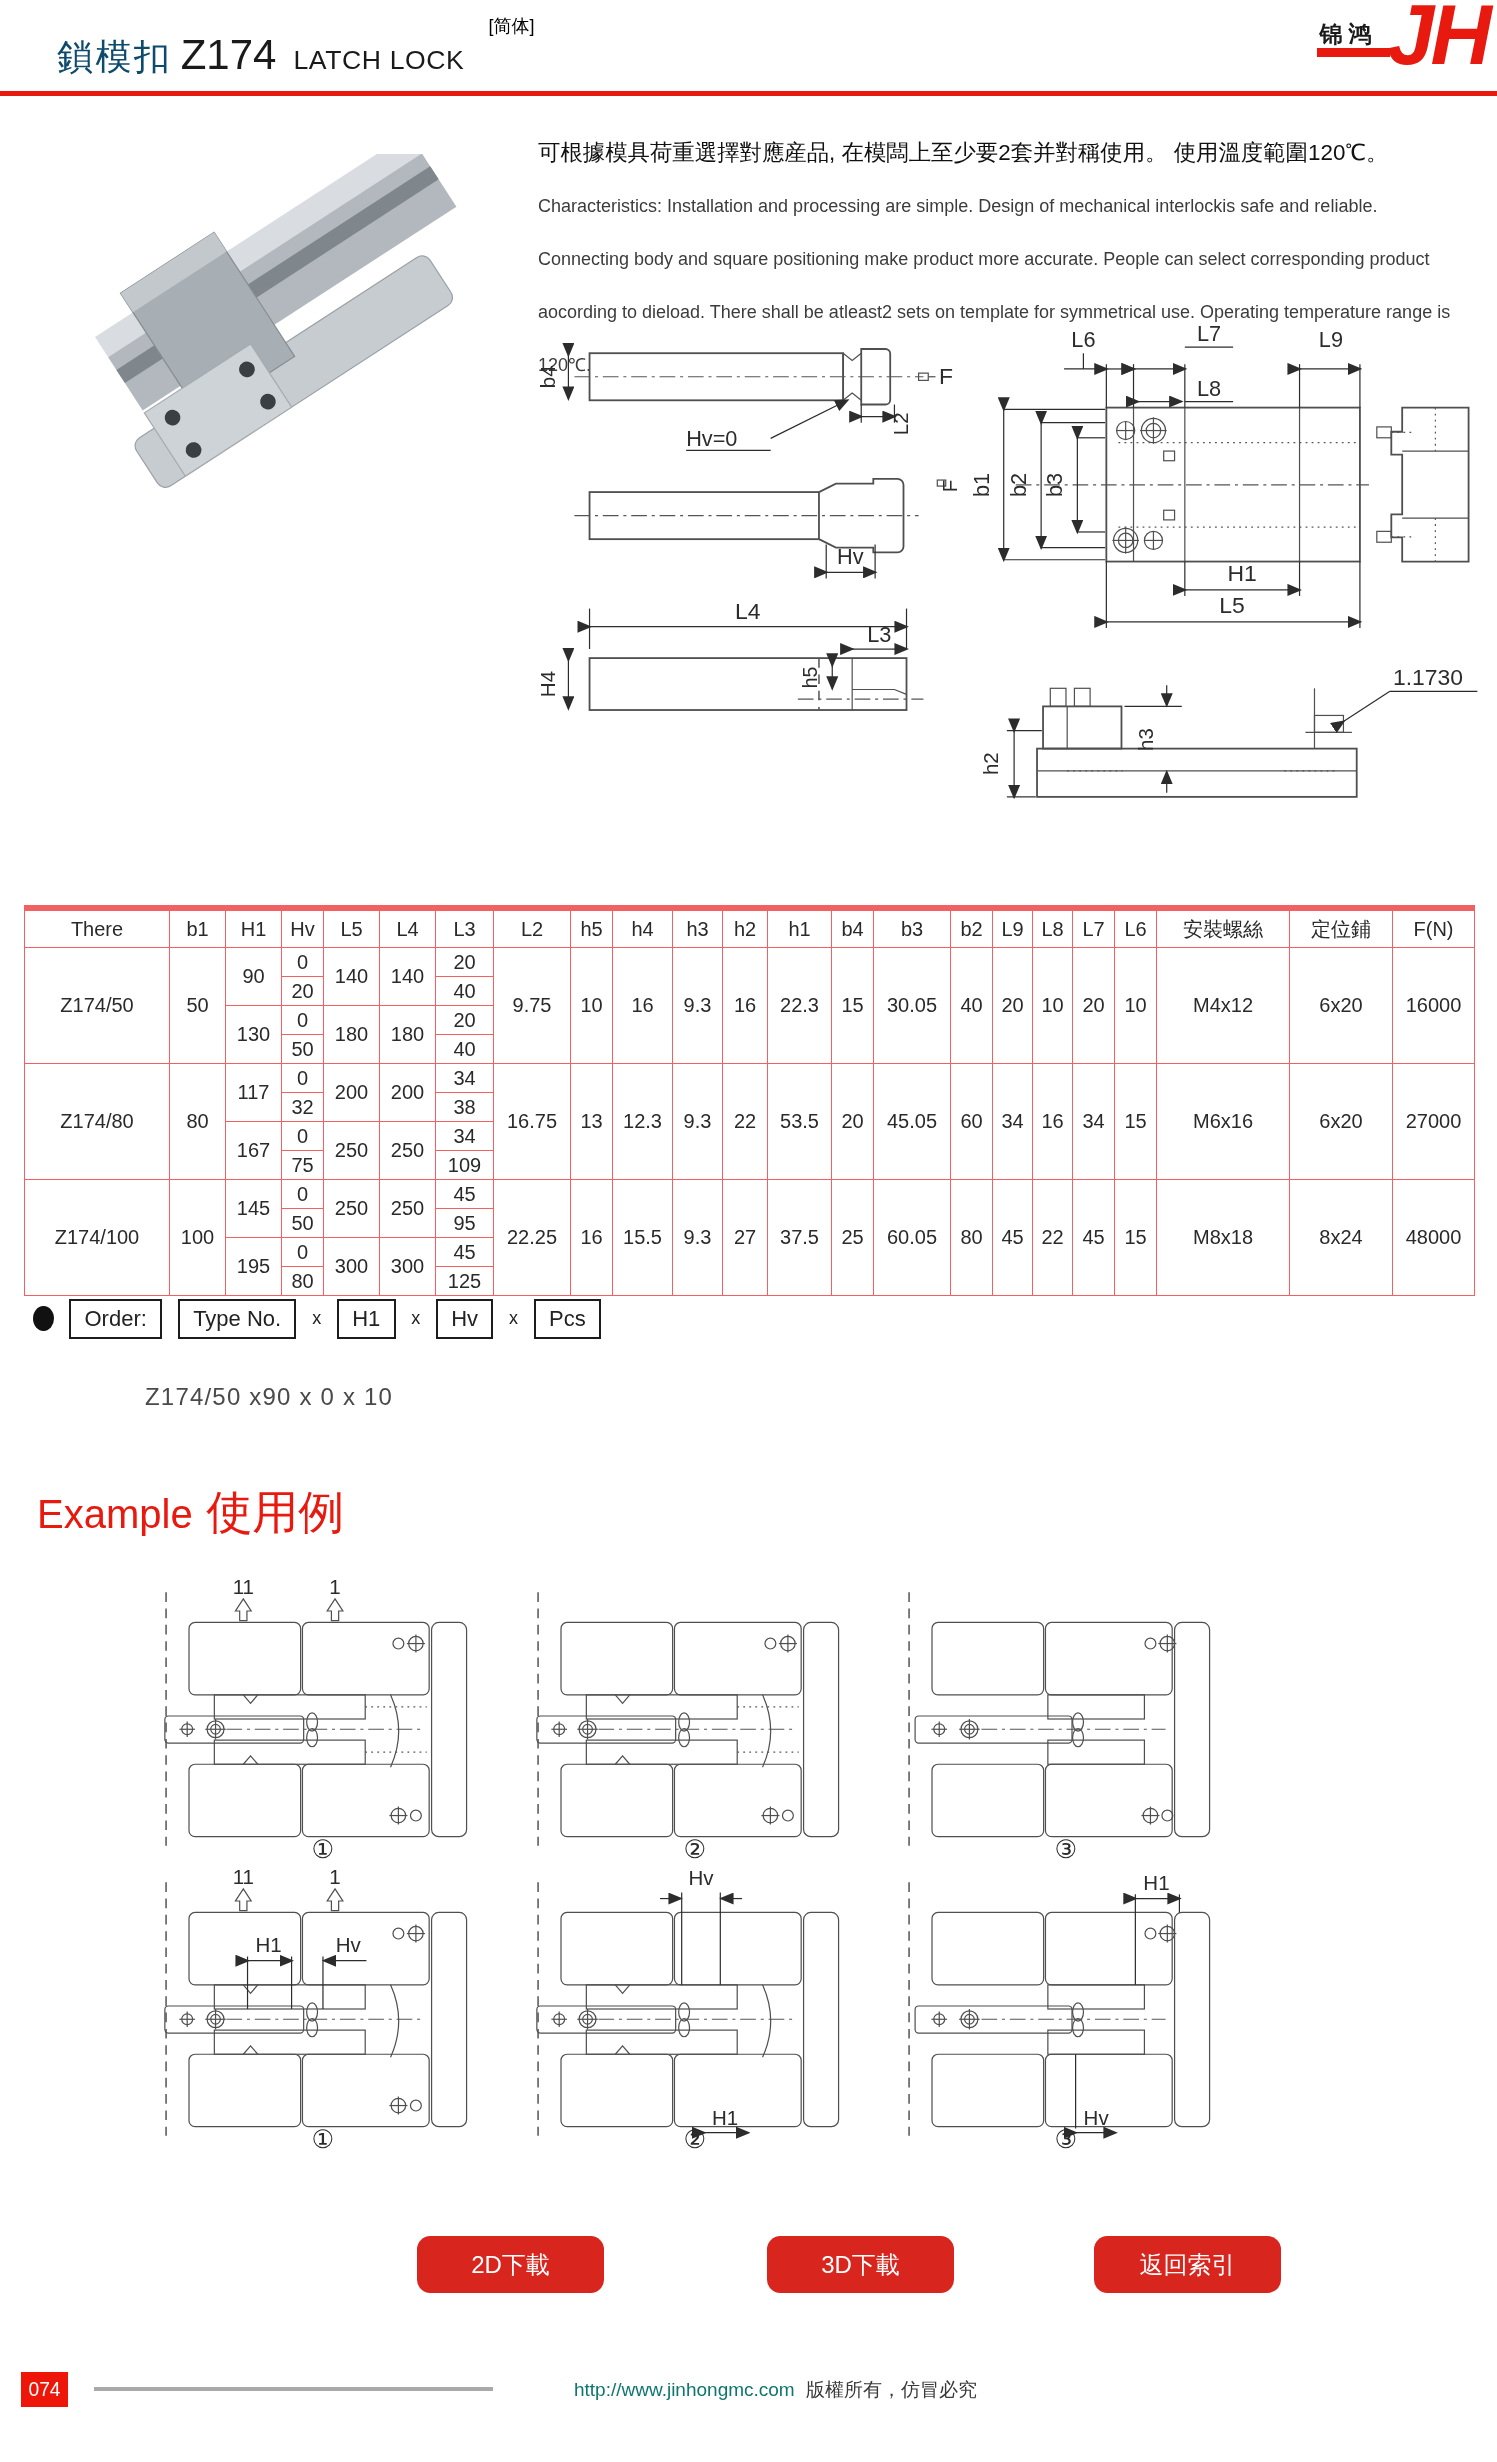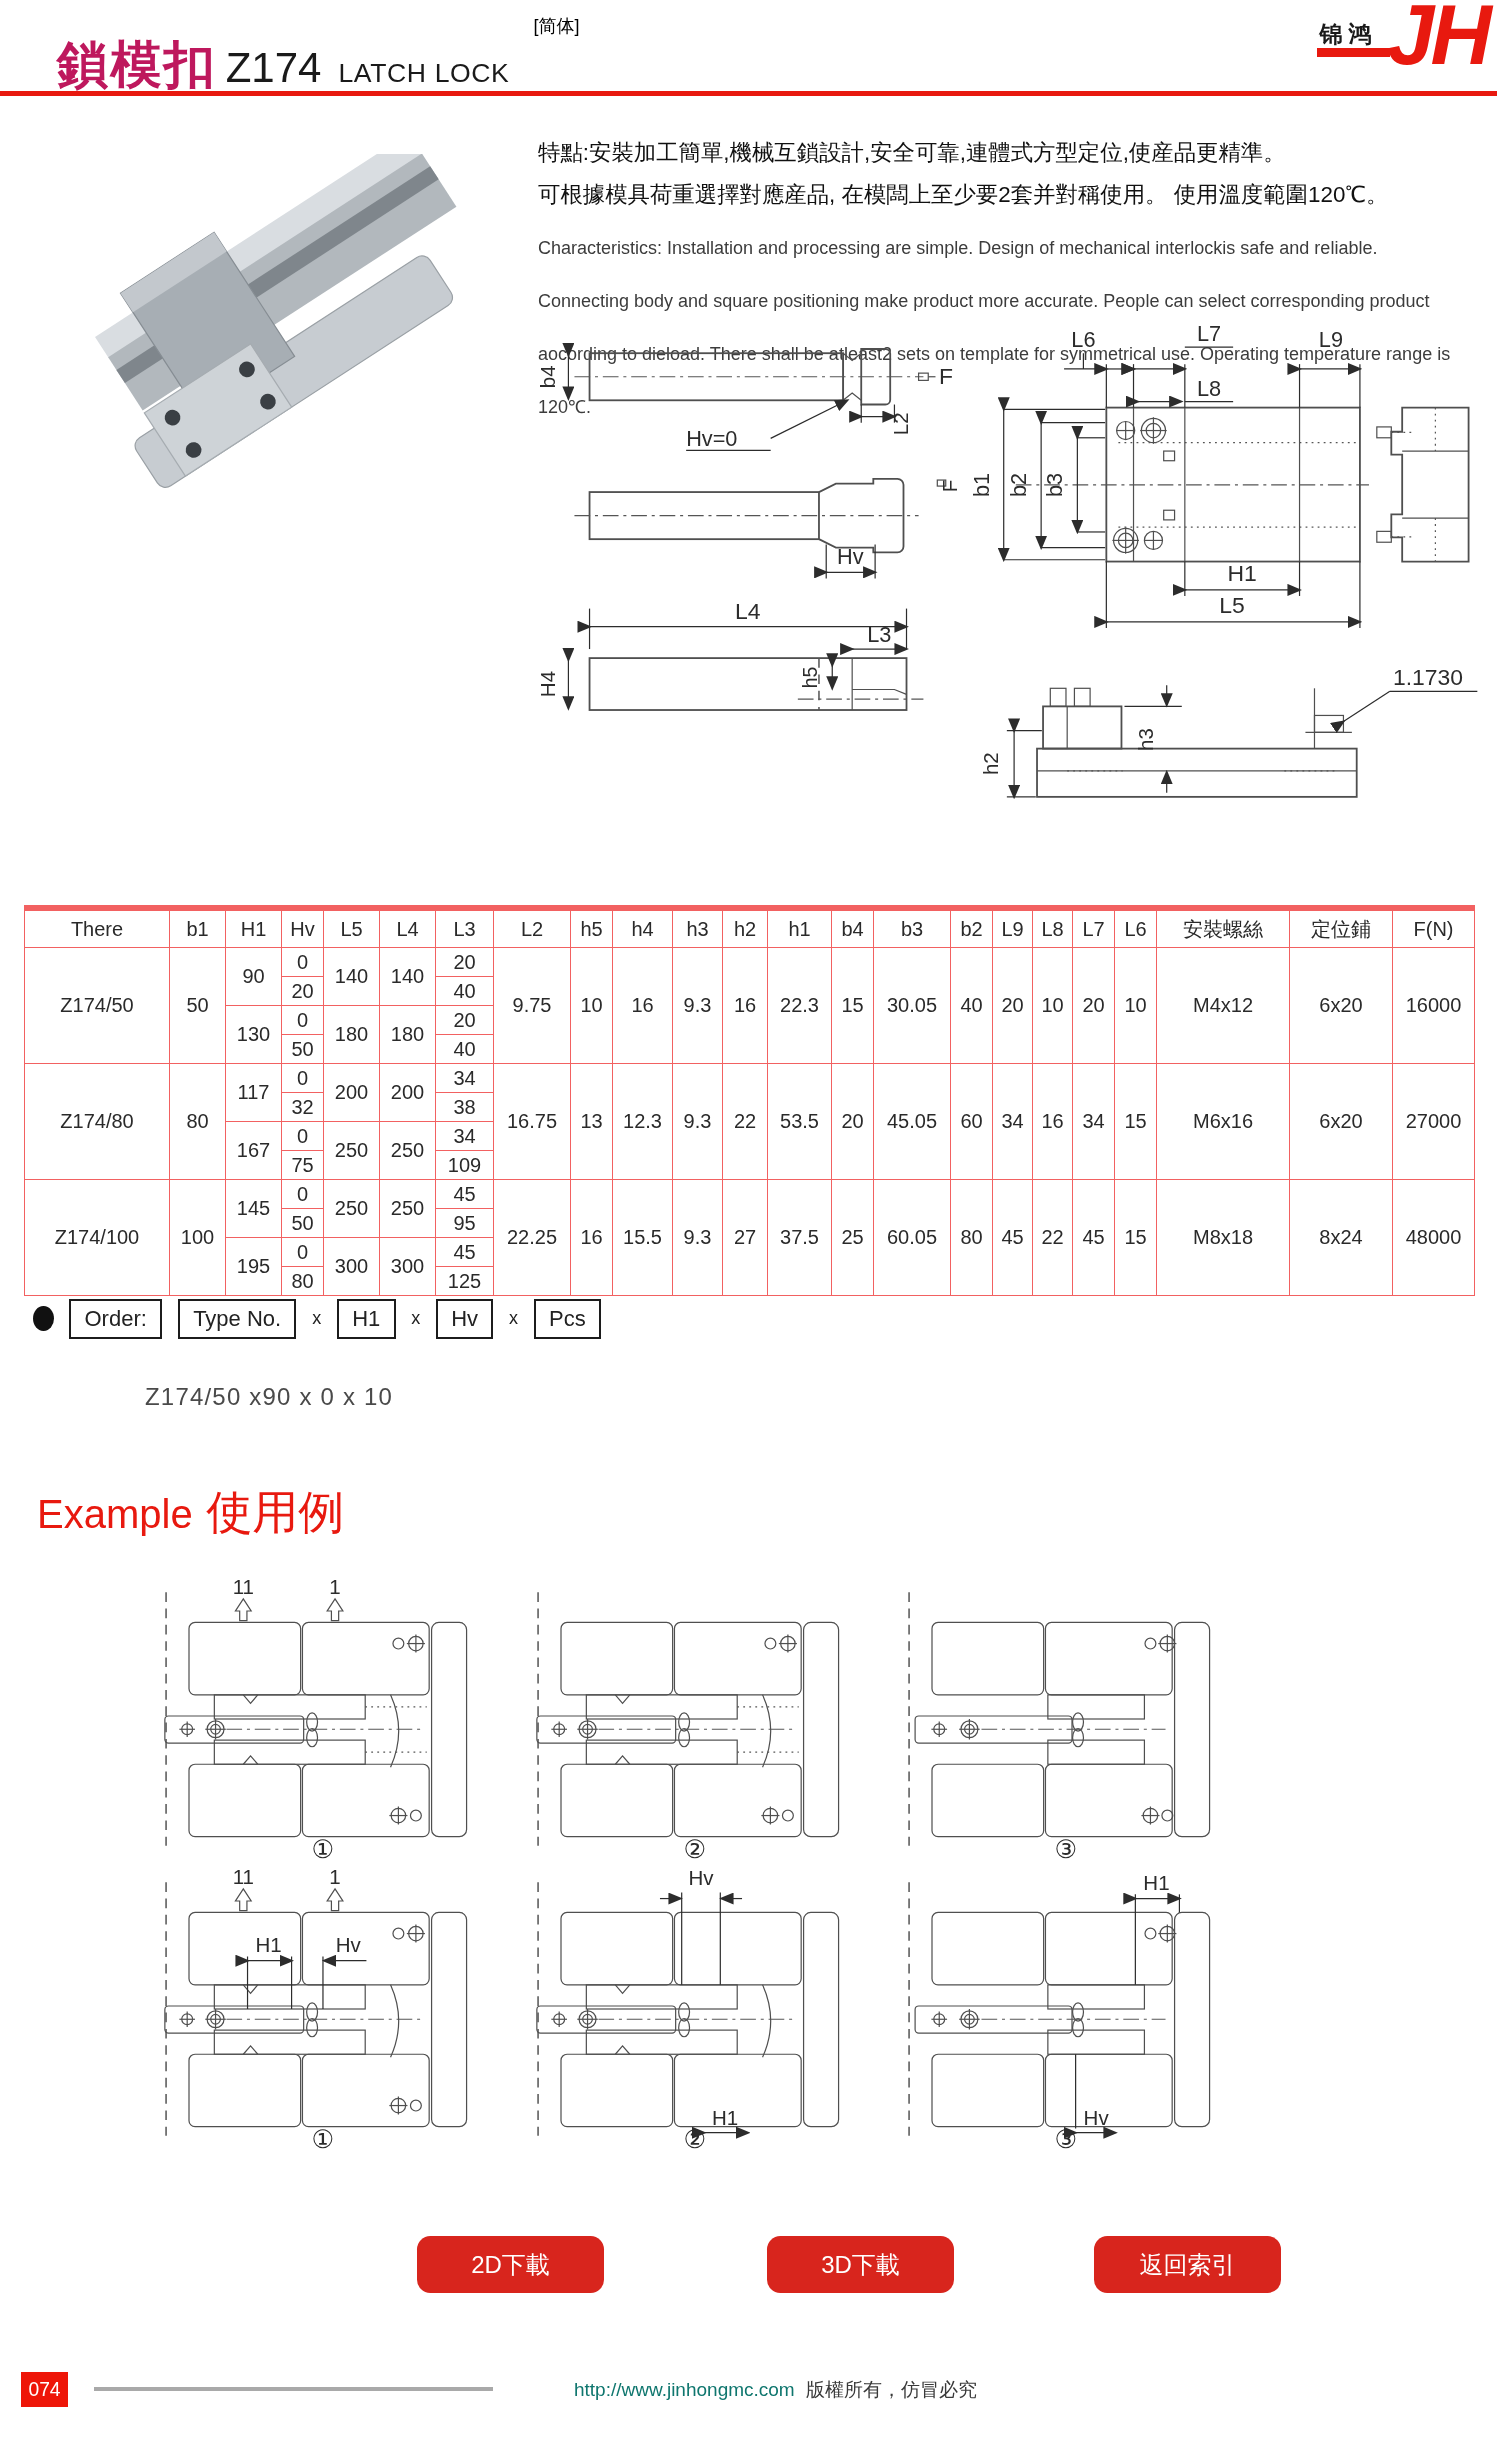--- a/index.html
+++ b/index.html
@@ -1,21 +1,21 @@
 <!DOCTYPE html>
 <html style="font-size:9.7px"><head>
 <meta charset="utf-8">
 <style>
   html,body{margin:0;padding:0;background:#ffffff;}
   body{font-family:"Liberation Sans", sans-serif;color:#222;}
   #page{position:relative;width:1498px;height:2462px;background:#fff;overflow:hidden;}
 
   
   #hdr-title{position:absolute;left:57px;top:31px;white-space:nowrap;}
-  #hdr-title .zh{font-size:51px;font-weight:700;letter-spacing:2.4px;color:#be185d;}
+  #hdr-title .zh{font-size:36px;font-weight:400;letter-spacing:2.4px;color:#0c4a6e;}
   #hdr-title .model{font-size:42px;font-weight:400;color:#1a1a1a;margin-left:8.5px;}
   #hdr-title .en{font-size:26.6px;font-weight:300;color:#1a1a1a;margin-left:17px;letter-spacing:0.6px;}
   #hdr-title .tag{font-size:18px;font-weight:300;color:#000000;vertical-align:top;position:relative;top:-17px;margin-left:24px;}
   #logo{position:absolute;left:1311px;top:3.6px;width:181px;height:85px;}
   #logo .cn{position:absolute;left:8.5px;top:15.7px;font-size:23px;font-weight:700;color:#1a1a1a;letter-spacing:6px;}
   #logo .jh{position:absolute;right:3.6px;top:-18px;font-size:85px;font-weight:800;font-style:italic;color:#e8190f;letter-spacing:-3.6px;}
   #logo .bar{position:absolute;left:6px;top:44px;width:73px;height:9.7px;background:#e8190f;}
   #rule-top{position:absolute;left:0;top:91px;width:1498px;height:5.4px;background:#e8190f;}
 
   
@@ -81,21 +81,20 @@
     <span class="zh">鎖模扣</span><span class="model">Z174</span><span class="en">LATCH LOCK</span><span class="tag">[简体]</span>
   </div>
   <div id="logo">
     <span class="jh">JH</span>
     <span class="cn">锦鸿</span>
     <span class="bar"></span>
   </div>
   <div id="rule-top"></div>
 
   <div id="intro">
-    <div class="intro-zh">特點:安裝加工簡單,機械互鎖設計,安全可靠,連體式方型定位,使産品更精準。</div>
     <div class="intro-zh">可根據模具荷重選擇對應産品, 在模闆上至少要2套并對稱使用。 使用溫度範圍120℃。</div>
     <div class="intro-en">Characteristics: Installation and processing are simple. Design of mechanical interlockis safe and reliable. Connecting body and square positioning make product more accurate. People can select corresponding product aocording to dieload. There shall be atleast2 sets on template for symmetrical use. Operating temperature range is 120℃.</div>
   </div>
 
   <div id="photo">
     <svg viewBox="0 0 765 585" width="462" height="353">
       <g transform="rotate(-33 380 290)">
         <rect x="95" y="330" width="580" height="95" rx="16" fill="#c7ccd1" stroke="#9aa0a5" stroke-width="2"></rect>
         <rect x="140" y="150" width="620" height="42" fill="#d9dde1"></rect>
         <rect x="140" y="190" width="620" height="105" fill="#b2b8bd"></rect>

